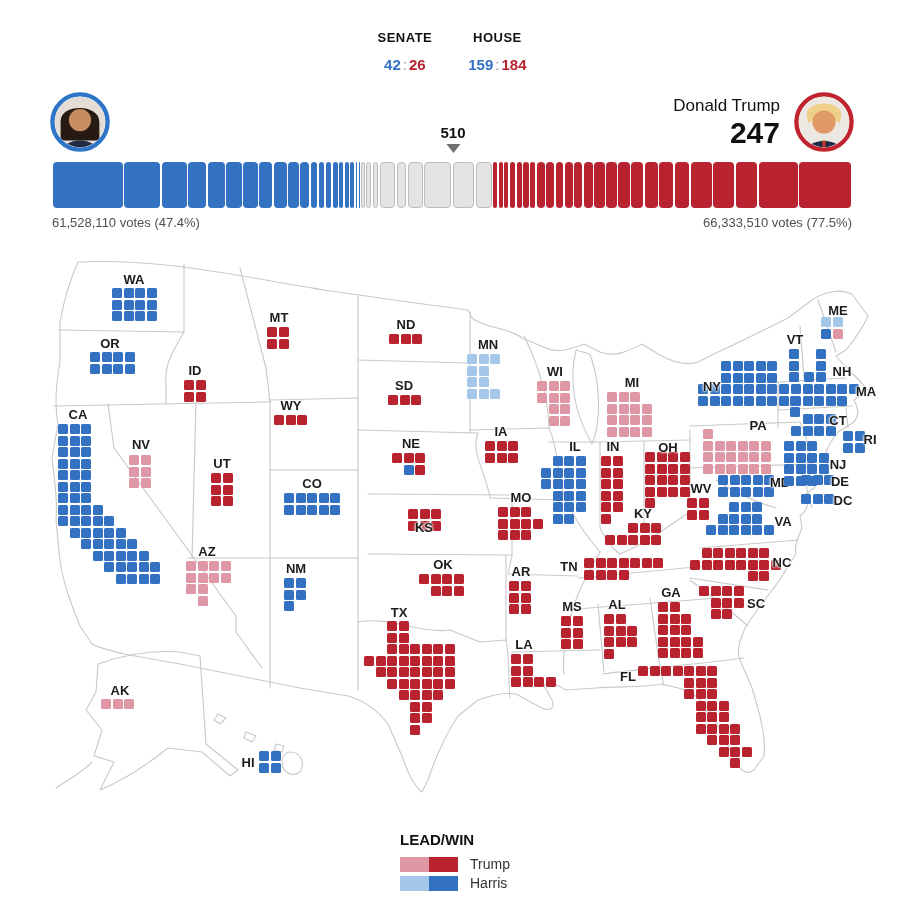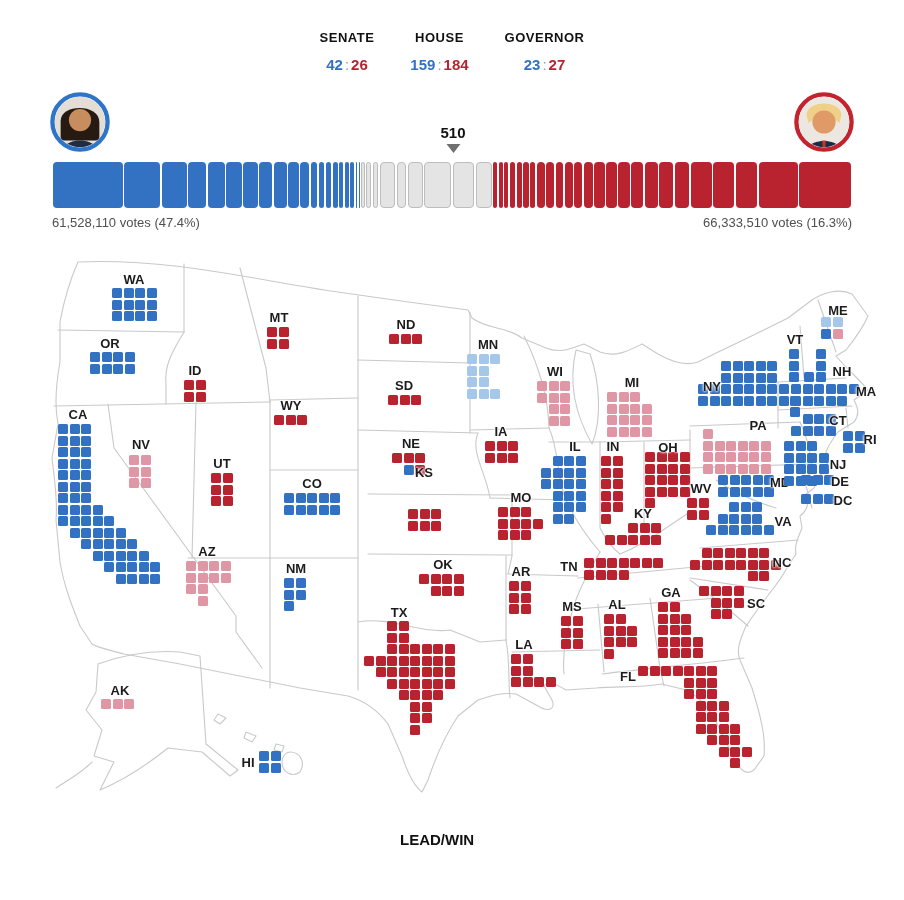--- a/index.html
+++ b/index.html
@@ -56,41 +56,44 @@
   .legend-label{margin-left:12px;font-size:14px;color:#333;}
 </style>
 </head>
 <body>
 
 <div id="app">
 
   <nav class="nav" id="nav">
       <div class="nav-item"><div class="nav-label">SENATE</div><div class="nav-nums"><span class="dem">42</span><span class="sep">:</span><span class="rep">26</span></div></div>
       <div class="nav-item"><div class="nav-label">HOUSE</div><div class="nav-nums"><span class="dem">159</span><span class="sep">:</span><span class="rep">184</span></div></div>
-      <div class="nav-item"><div class="nav-label">GOVERNOR</div><div class="nav-nums"><span class="dem">23</span><span class="sep">:</span><span class="rep">27</span></div></div>
     </nav>
 
   <div class="cand harris">
     <svg class="avatar" viewBox="0 0 62 62">
       <defs>
           <clipPath id="hc">
             <circle cx="31" cy="31" r="26"></circle>
           </clipPath>
         </defs>
       <circle cx="31" cy="31" r="28.5" fill="#ffffff" stroke="#2e74c9" stroke-width="4.5"></circle>
       <g clip-path="url(#hc)">
         <rect x="3" y="3" width="56" height="56" fill="#e3ddd6"></rect>
         <path d="M11,30 C11,12 51,12 51,31 L51,50 L11,50 Z" fill="#261a13"></path>
         <circle cx="31" cy="29" r="11.5" fill="#c78d5e"></circle>
         <path d="M12,62 C14,46 48,46 50,62 Z" fill="#1f2c44"></path>
       </g>
     </svg>
   </div>
 
   <div class="cand trump">
+    <div class="info">
+      <div class="name">Donald Trump</div>
+      <div class="ev">247</div>
+    </div>
     <svg class="avatar" viewBox="0 0 62 62">
       <defs>
           <clipPath id="tc">
             <circle cx="31" cy="31" r="26"></circle>
           </clipPath>
         </defs>
       <circle cx="31" cy="31" r="28.5" fill="#ffffff" stroke="#c2242f" stroke-width="4.5"></circle>
       <g clip-path="url(#tc)">
         <rect x="3" y="3" width="56" height="56" fill="#ece7e0"></rect>
         <path d="M13,24 C13,8 49,8 49,24 L47,32 C40,25 22,25 15,32 Z" fill="#f0d088"></path>
@@ -156,21 +159,21 @@
       <div class="seg t" style="--ev: 10;"></div>
       <div class="seg t" style="--ev: 11;"></div>
       <div class="seg t" style="--ev: 11;"></div>
       <div class="seg t" style="--ev: 16;"></div>
       <div class="seg t" style="--ev: 16;"></div>
       <div class="seg t" style="--ev: 17;"></div>
       <div class="seg t" style="--ev: 30;"></div>
       <div class="seg t" style="--ev: 40;"></div>
     </div>
   <div class="votes left">61,528,110 votes (47.4%)</div>
-  <div class="votes right">66,333,510 votes (16.3%)</div>
+  <div class="votes right">66,333,510 votes (77.5%)</div>
 
   <svg id="map-svg" width="904" height="900" viewBox="0 0 904 900">
     <path d="M78,262 C180,258 260,282 352,294 C400,301 430,305 468,310 L472,318 C488,330 506,326 522,338 L546,348 C560,354 572,348 584,344 L600,352 C616,358 630,350 642,344 L658,354 C672,362 686,366 698,362 L714,354 C740,342 764,330 788,318 L812,300 C824,292 840,288 852,294 L868,316 C862,330 854,340 846,350 L836,356 C846,368 856,376 868,390 L854,400 C858,408 860,414 854,422 L838,432 C832,440 828,446 826,452 L828,462 C822,472 818,480 814,488 L806,494 C810,504 806,512 800,516 L802,528 C798,538 794,546 796,554 L788,566 C780,582 770,592 760,606 L746,626 C740,640 736,650 740,660 L752,688 C760,714 766,736 764,756 L754,770 C746,776 740,770 734,758 L716,722 C708,706 698,696 686,690 L662,684 C640,688 618,686 596,688 L566,690 C556,684 548,680 544,686 L552,700 C556,710 548,712 538,706 L516,694 C502,692 490,696 478,700 L458,716 C446,734 436,756 428,780 L422,792 C414,786 408,774 402,756 L388,724 C376,708 362,700 348,696 L300,688 C260,680 220,672 180,664 L124,654 C110,650 98,648 92,644 L80,626 C72,606 64,586 60,562 L56,520 C58,498 54,478 52,458 L58,424 C54,404 56,384 60,362 L60,322 C64,300 70,280 78,262 Z"></path>
     <path d="M58,330 L184,332"></path>
       <path d="M184,264 L184,332"></path>
     <path d="M184,332 C172,352 164,366 166,384 L166,404"></path>
     <path d="M54,406 L270,402"></path>
     <path d="M240,268 C248,300 258,336 266,368 L270,402"></path>
     <path d="M270,400 L358,398"></path>
       <path d="M358,296 L358,690"></path>
@@ -408,21 +411,21 @@
       </div>
       <div class="state-label" style="left: 411px; top: 436px;">NE</div>
       <div class="state-block" style="left: 408px; top: 509px;">
         <span class="sq" style="left: 0px; top: 0px; background: rgb(185, 34, 47);"></span>
         <span class="sq" style="left: 11.5px; top: 0px; background: rgb(185, 34, 47);"></span>
         <span class="sq" style="left: 23px; top: 0px; background: rgb(185, 34, 47);"></span>
         <span class="sq" style="left: 0px; top: 11.5px; background: rgb(185, 34, 47);"></span>
         <span class="sq" style="left: 11.5px; top: 11.5px; background: rgb(185, 34, 47);"></span>
         <span class="sq" style="left: 23px; top: 11.5px; background: rgb(185, 34, 47);"></span>
       </div>
-      <div class="state-label" style="left: 424px; top: 465px;">KS</div>
+      <div class="state-label" style="left: 424px; top: 520px;">KS</div>
       <div class="state-block" style="left: 419px; top: 574px;">
         <span class="sq" style="left: 0px; top: 0px; background: rgb(185, 34, 47);"></span>
         <span class="sq" style="left: 11.5px; top: 0px; background: rgb(185, 34, 47);"></span>
         <span class="sq" style="left: 23px; top: 0px; background: rgb(185, 34, 47);"></span>
         <span class="sq" style="left: 34.5px; top: 0px; background: rgb(185, 34, 47);"></span>
         <span class="sq" style="left: 11.5px; top: 11.5px; background: rgb(185, 34, 47);"></span>
         <span class="sq" style="left: 23px; top: 11.5px; background: rgb(185, 34, 47);"></span>
         <span class="sq" style="left: 34.5px; top: 11.5px; background: rgb(185, 34, 47);"></span>
       </div>
       <div class="state-label" style="left: 443px; top: 557px;">OK</div>
@@ -919,14 +922,26 @@
         <span class="sq" style="left: 0px; top: 0px; background: rgb(51, 114, 194);"></span>
         <span class="sq" style="left: 11.5px; top: 0px; background: rgb(51, 114, 194);"></span>
         <span class="sq" style="left: 0px; top: 11.5px; background: rgb(51, 114, 194);"></span>
         <span class="sq" style="left: 11.5px; top: 11.5px; background: rgb(51, 114, 194);"></span>
       </div>
       <div class="state-label" style="left: 248px; top: 755px;">HI</div>
     </div>
 
   <div class="legend">
     <div class="legend-title">LEAD/WIN</div>
+    <div id="legend-rows">
+        <div class="legend-row">
+          <span class="swatch" style="background: rgb(223, 150, 165);"></span>
+          <span class="swatch" style="background: rgb(185, 34, 47);"></span>
+          <span class="legend-label">Trump</span>
+        </div>
+        <div class="legend-row">
+          <span class="swatch" style="background: rgb(165, 200, 234);"></span>
+          <span class="swatch" style="background: rgb(51, 114, 194);"></span>
+          <span class="legend-label">Harris</span>
+        </div>
+      </div>
   </div>
 </div>
 
 </body></html>

